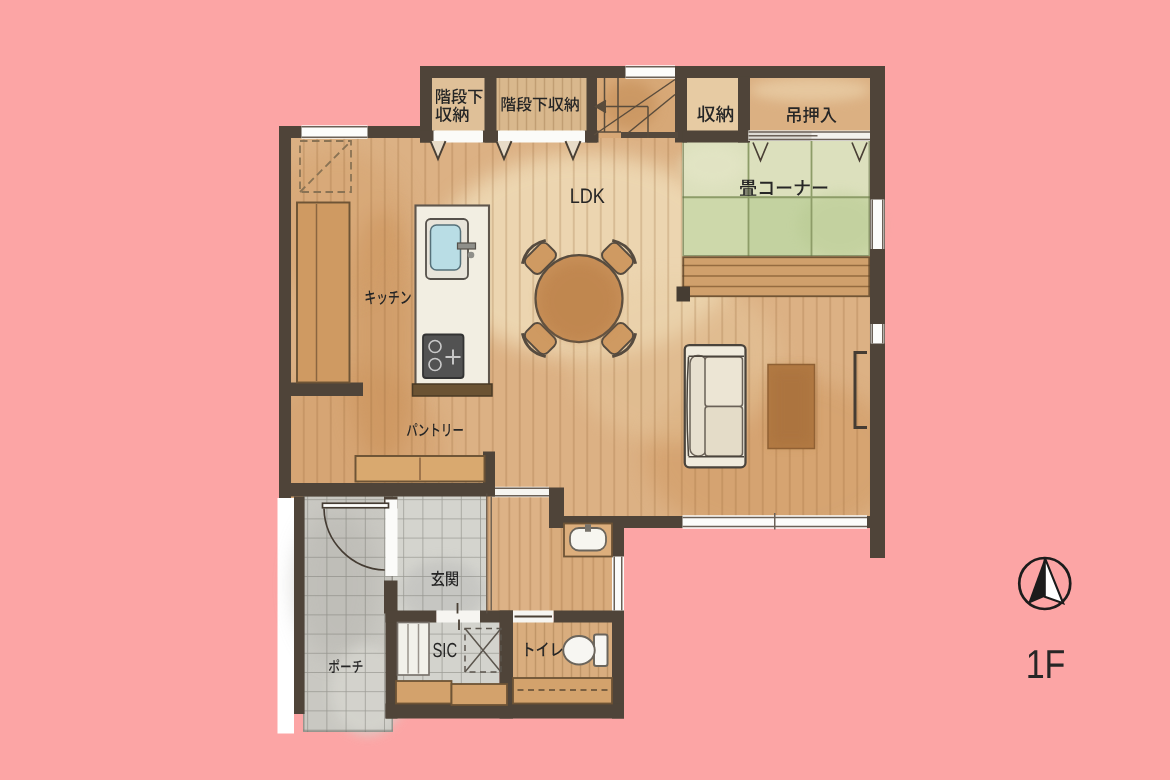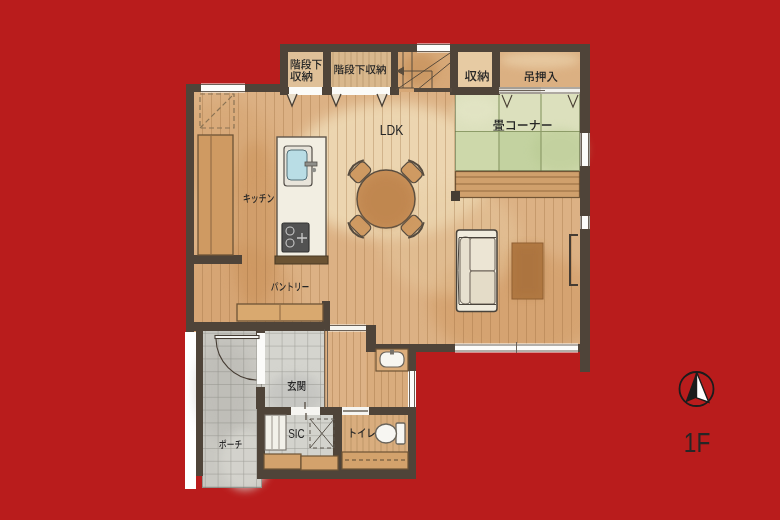--- a/index.html
+++ b/index.html
@@ -1,15 +1,15 @@
 <!DOCTYPE html>
 <html><head><meta charset="utf-8">
 <style>
 html,body{margin:0;padding:0;background:#ffffff;}
-#page{position:relative;width:780px;height:520px;background:#b91c1c;overflow:hidden;
+#page{position:relative;width:780px;height:520px;background:#fca5a5;overflow:hidden;
 font-family:"Liberation Sans",sans-serif;}
 </style></head><body>
 <div id="page">
 <svg width="780" height="520" viewBox="0 0 780 520">
 <defs>
 <pattern id="pv9" width="9" height="12" patternUnits="userSpaceOnUse">
   <rect width="9" height="12" fill="none"></rect>
           <line x1="4.5" y1="0" x2="4.5" y2="12" stroke="rgba(146,98,52,0.30)" stroke-width="1"></line>
 </pattern>
 <pattern id="pv7" width="7" height="12" patternUnits="userSpaceOnUse">

